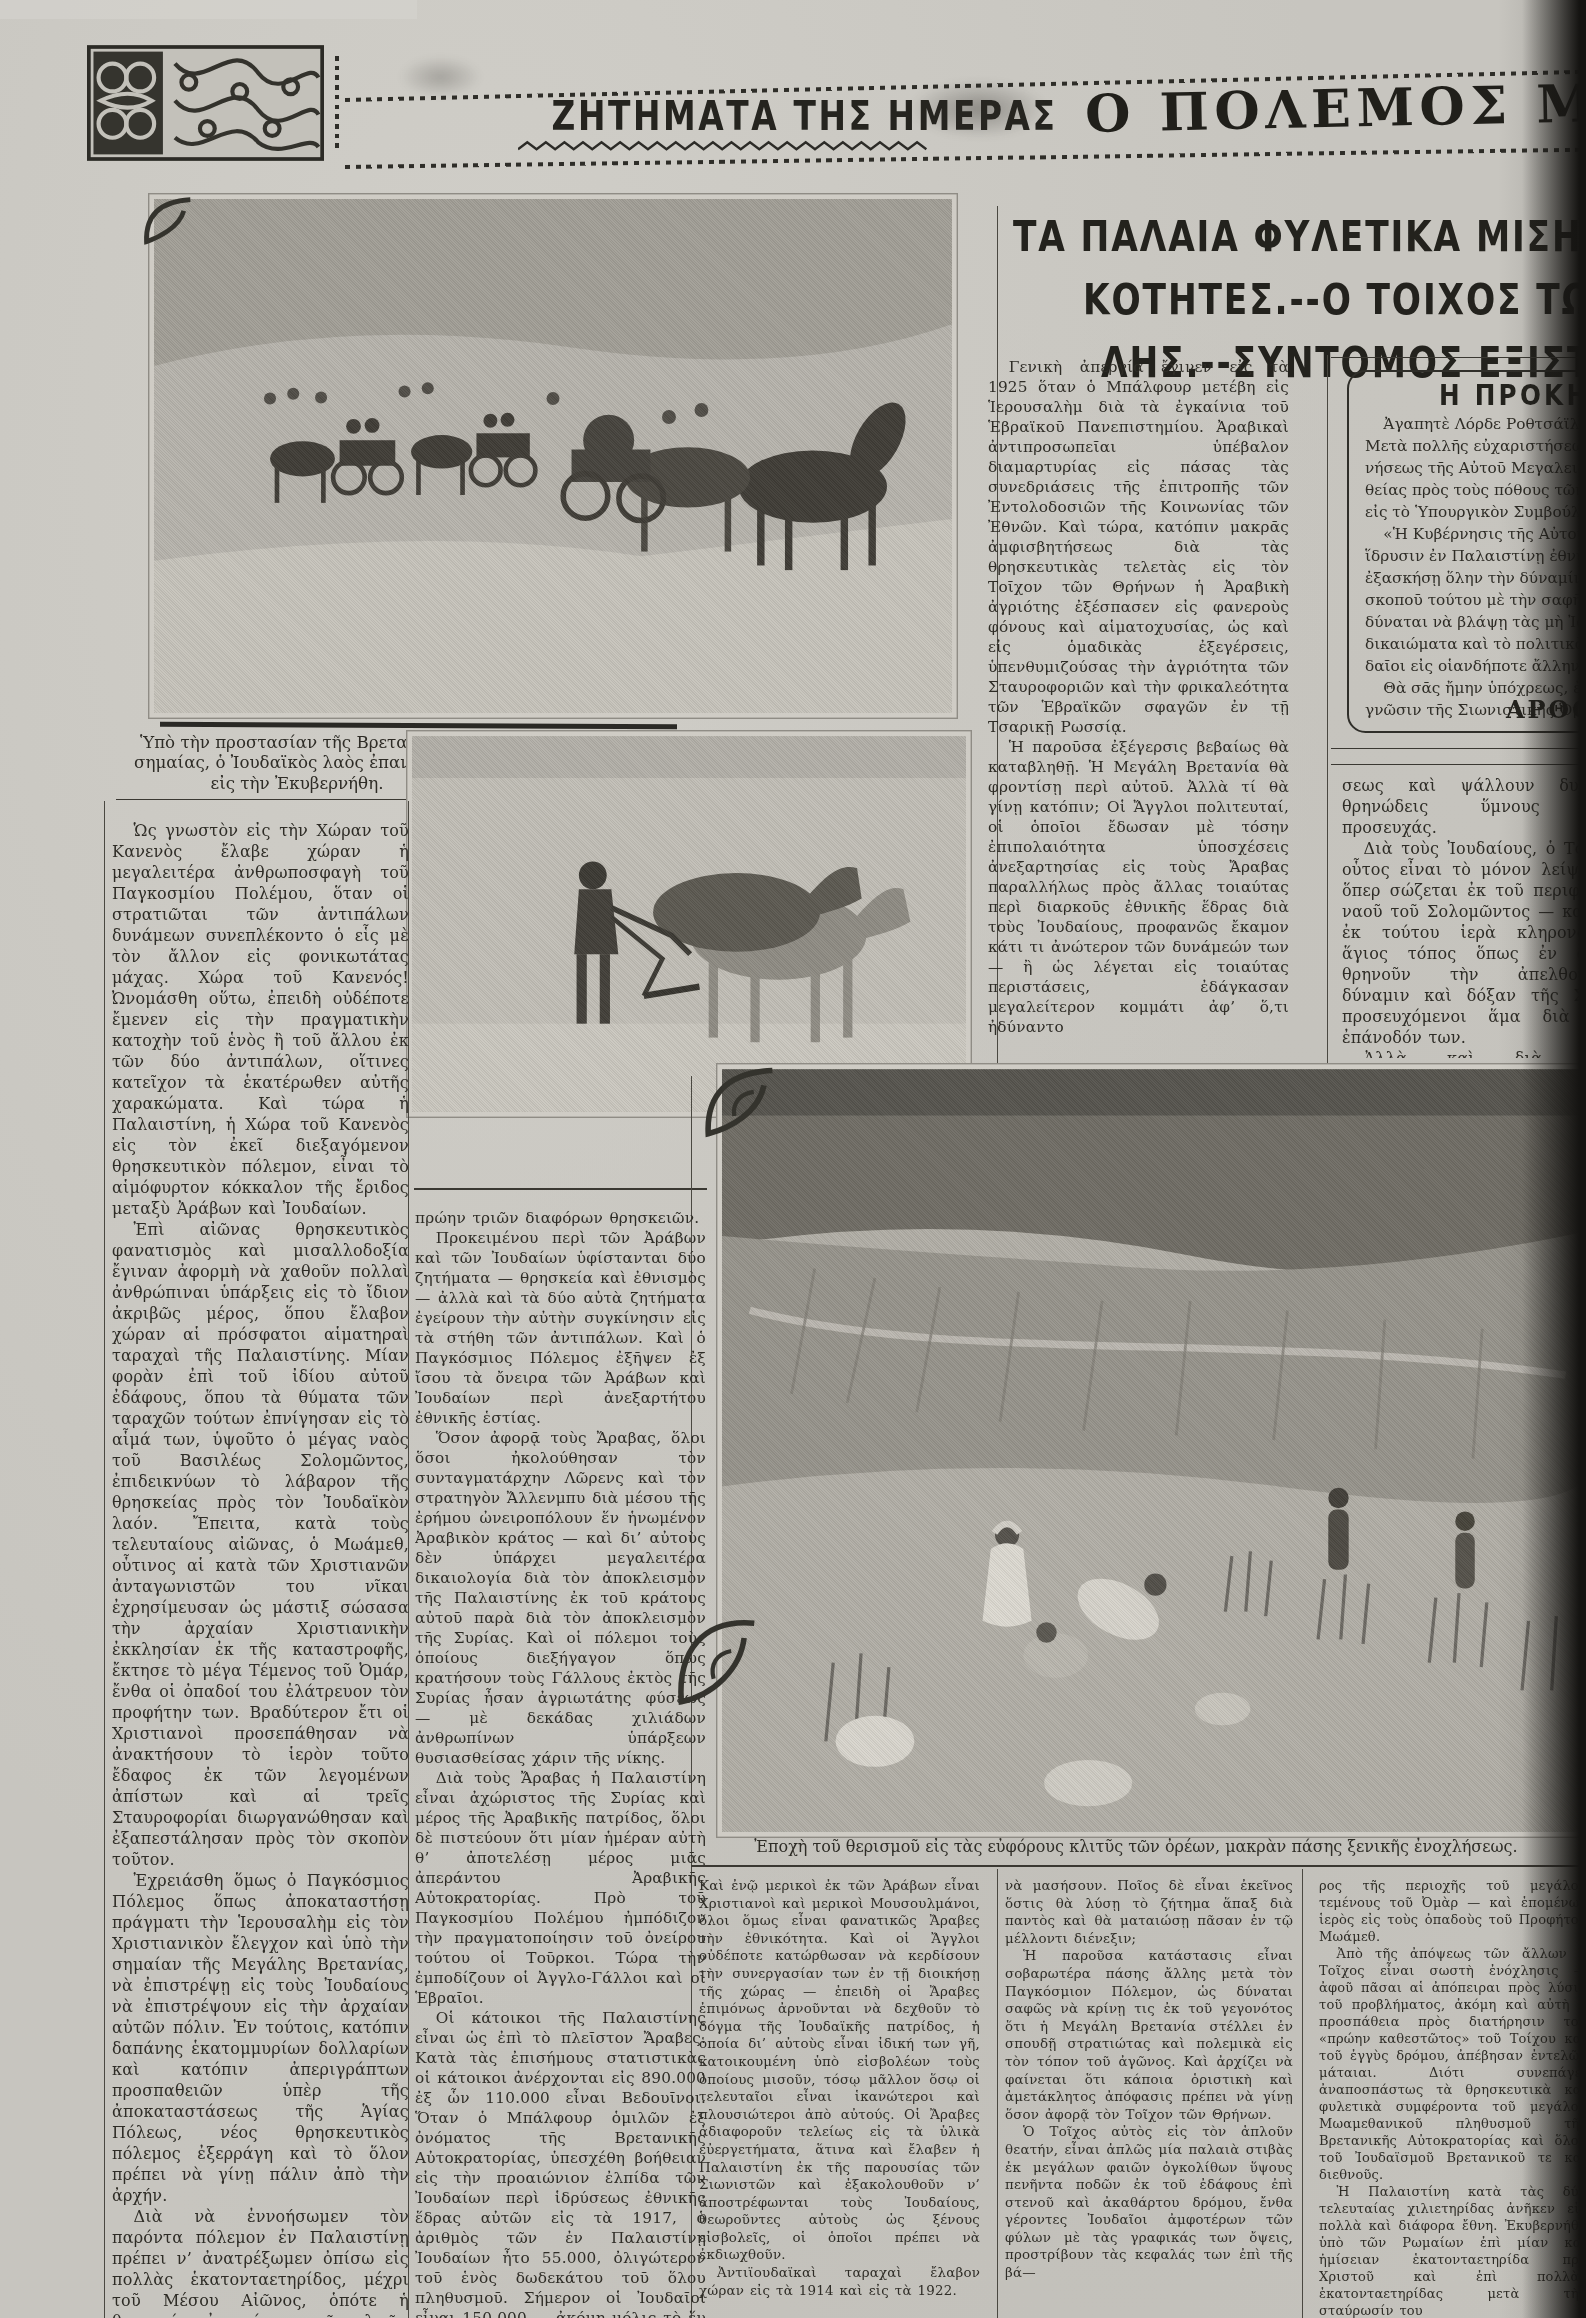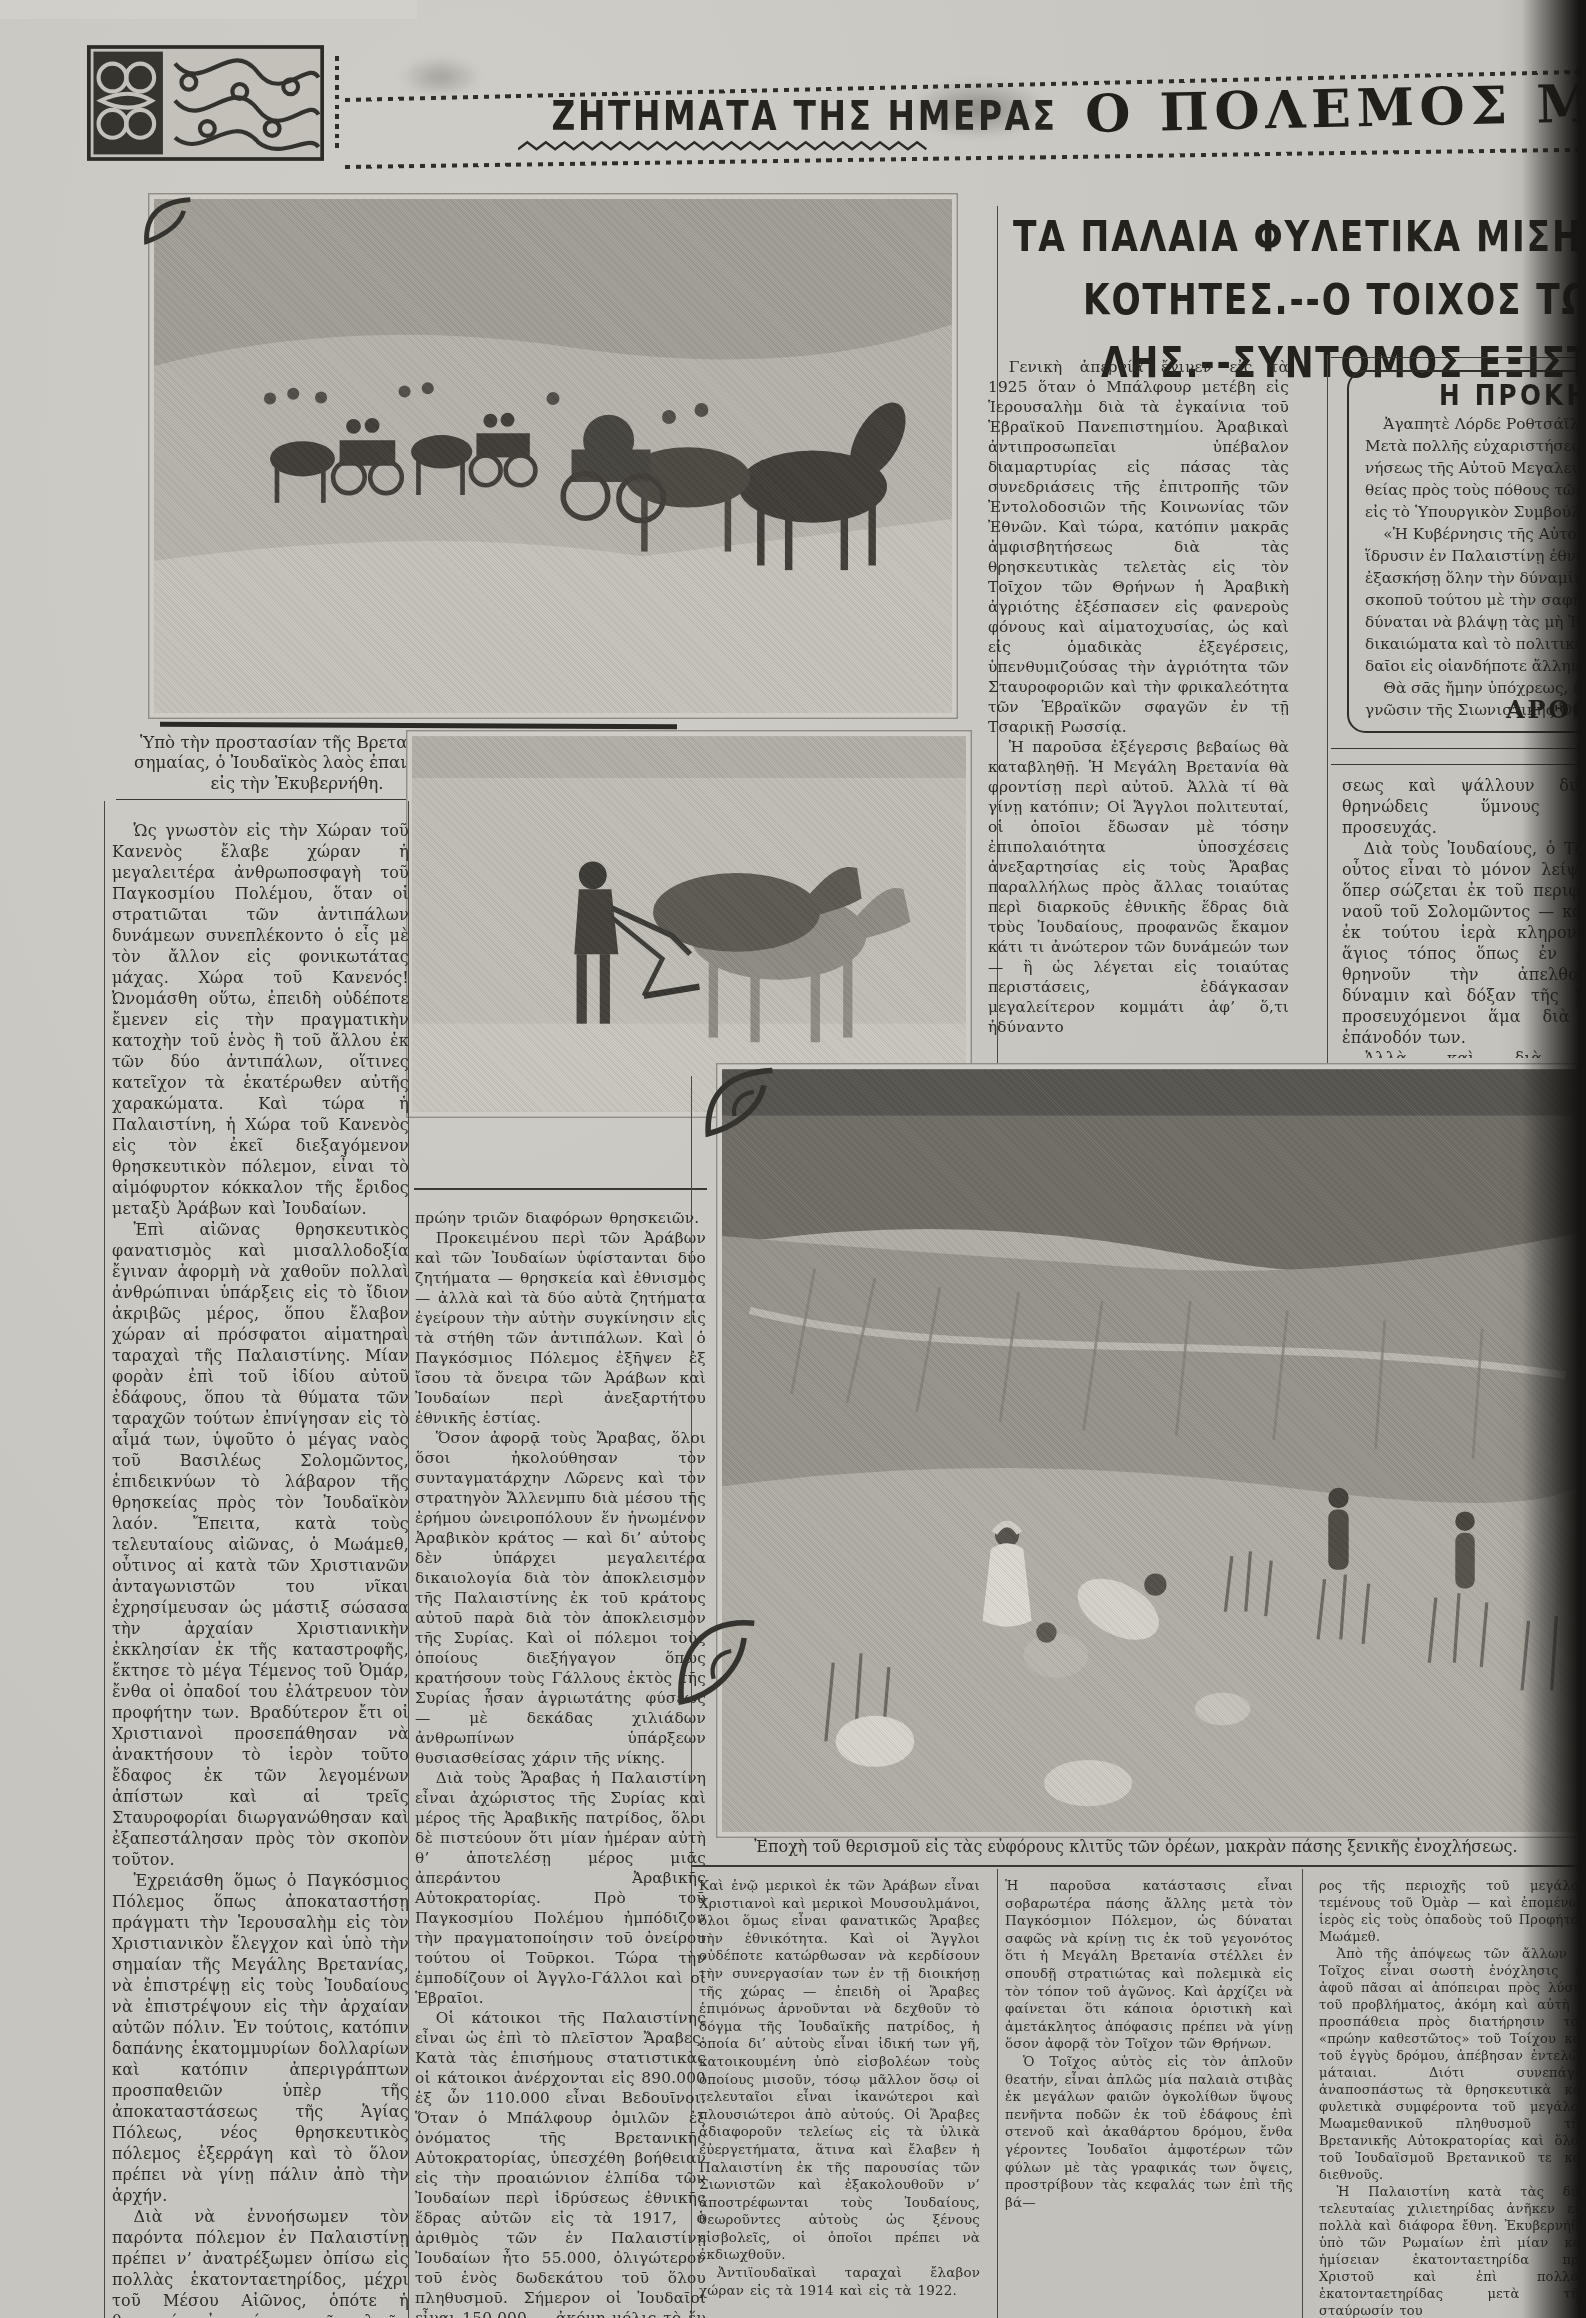--- a/index.html
+++ b/index.html
@@ -308,20 +308,21 @@
     <p>Ἐποχὴ τοῦ θερισμοῦ εἰς τὰς εὐφόρους κλιτῦς τῶν ὀρέων, μακρὰν πάσης ξενικῆς ἐνοχλήσεως.</p>
   </div>
   <div class="abs rule-h" style="left:691px;top:1865px;width:896px;height:1.9px;"></div>
 
   <div class="abs body-text sz29 cont-first" style="left:699px;top:1877px;width:281px;height:573px;">
       <p>Καὶ ἐνῷ μερικοὶ ἐκ τῶν Ἀράβων εἶναι Χριστιανοὶ καὶ μερικοὶ Μουσουλμάνοι, ὅλοι ὅμως εἶναι φανατικῶς Ἄραβες τὴν ἐθνικότητα. Καὶ οἱ Ἄγγλοι οὐδέποτε κατώρθωσαν νὰ κερδίσουν τὴν συνεργασίαν των ἐν τῇ διοικήσῃ τῆς χώρας — ἐπειδὴ οἱ Ἄραβες ἐπιμόνως ἀρνοῦνται νὰ δεχθοῦν τὸ δόγμα τῆς Ἰουδαϊκῆς πατρίδος, ἡ ὁποία δι’ αὐτοὺς εἶναι ἰδική των γῆ, κατοικουμένη ὑπὸ εἰσβολέων τοὺς ὁποίους μισοῦν, τόσῳ μᾶλλον ὅσῳ οἱ τελευταῖοι εἶναι ἱκανώτεροι καὶ πλουσιώτεροι ἀπὸ αὐτούς. Οἱ Ἄραβες ἀδιαφοροῦν τελείως εἰς τὰ ὑλικὰ εὐεργετήματα, ἅτινα καὶ ἔλαβεν ἡ Παλαιστίνη ἐκ τῆς παρουσίας τῶν Σιωνιστῶν καὶ ἐξακολουθοῦν ν’ ἀποστρέφωνται τοὺς Ἰουδαίους, θεωροῦντες αὐτοὺς ὡς ξένους εἰσβολεῖς, οἱ ὁποῖοι πρέπει νὰ ἐκδιωχθοῦν.</p>
       <p>Ἀντιϊουδαϊκαὶ ταραχαὶ ἔλαβον χώραν εἰς τὰ 1914 καὶ εἰς τὰ 1922.</p>
     </div>
 
   <div class="abs body-text sz29 cont-first" style="left:1005px;top:1877px;width:288px;height:573px;">
+      <p>νὰ μασήσουν. Ποῖος δὲ εἶναι ἐκεῖνος ὅστις θὰ λύσῃ τὸ ζήτημα ἅπαξ διὰ παντὸς καὶ θὰ ματαιώσῃ πᾶσαν ἐν τῷ μέλλοντι διένεξιν;</p>
       <p>Ἡ παροῦσα κατάστασις εἶναι σοβαρωτέρα πάσης ἄλλης μετὰ τὸν Παγκόσμιον Πόλεμον, ὡς δύναται σαφῶς νὰ κρίνῃ τις ἐκ τοῦ γεγονότος ὅτι ἡ Μεγάλη Βρετανία στέλλει ἐν σπουδῇ στρατιώτας καὶ πολεμικὰ εἰς τὸν τόπον τοῦ ἀγῶνος. Καὶ ἀρχίζει νὰ φαίνεται ὅτι κάποια ὁριστικὴ καὶ ἀμετάκλητος ἀπόφασις πρέπει νὰ γίνῃ ὅσον ἀφορᾷ τὸν Τοῖχον τῶν Θρήνων.</p>
       <p>Ὁ Τοῖχος αὐτὸς εἰς τὸν ἁπλοῦν θεατήν, εἶναι ἁπλῶς μία παλαιὰ στιβὰς ἐκ μεγάλων φαιῶν ὀγκολίθων ὕψους πενῆντα ποδῶν ἐκ τοῦ ἐδάφους ἐπὶ στενοῦ καὶ ἀκαθάρτου δρόμου, ἔνθα γέροντες Ἰουδαῖοι ἀμφοτέρων τῶν φύλων μὲ τὰς γραφικάς των ὄψεις, προστρίβουν τὰς κεφαλάς των ἐπὶ τῆς βά—</p>
     </div>
 
   <div class="abs body-text sz28 cont-first" style="left:1319px;top:1877px;width:268px;height:573px;">
       <p>ρος τῆς περιοχῆς τοῦ μεγάλου τεμένους τοῦ Ὀμὰρ — καὶ ἑπομένως ἱερὸς εἰς τοὺς ὀπαδοὺς τοῦ Προφήτου Μωάμεθ.</p>
       <p>Ἀπὸ τῆς ἀπόψεως τῶν ἄλλων ὁ Τοῖχος εἶναι σωστὴ ἐνόχλησις — ἀφοῦ πᾶσαι αἱ ἀπόπειραι πρὸς λύσιν τοῦ προβλήματος, ἀκόμη καὶ αὐτὴ ἡ προσπάθεια πρὸς διατήρησιν τοῦ «πρώην καθεστῶτος» τοῦ Τοίχου καὶ τοῦ ἐγγὺς δρόμου, ἀπέβησαν ἐντελῶς μάταιαι. Διότι συνεπάγει ἀναποσπάστως τὰ θρησκευτικὰ καὶ φυλετικὰ συμφέροντα τοῦ μεγάλου Μωαμεθανικοῦ πληθυσμοῦ τῆς Βρετανικῆς Αὐτοκρατορίας καὶ ὅλου τοῦ Ἰουδαϊσμοῦ Βρετανικοῦ τε καὶ διεθνοῦς.</p>
       <p>Ἡ Παλαιστίνη κατὰ τὰς δύο τελευταίας χιλιετηρίδας ἀνῆκεν εἰς πολλὰ καὶ διάφορα ἔθνη. Ἐκυβερνήθη ὑπὸ τῶν Ρωμαίων ἐπὶ μίαν καὶ ἡμίσειαν ἑκατονταετηρίδα πρὸ Χριστοῦ καὶ ἐπὶ πολλὰς ἑκατονταετηρίδας μετὰ τὴν σταύρωσίν του</p>
     </div>
 

